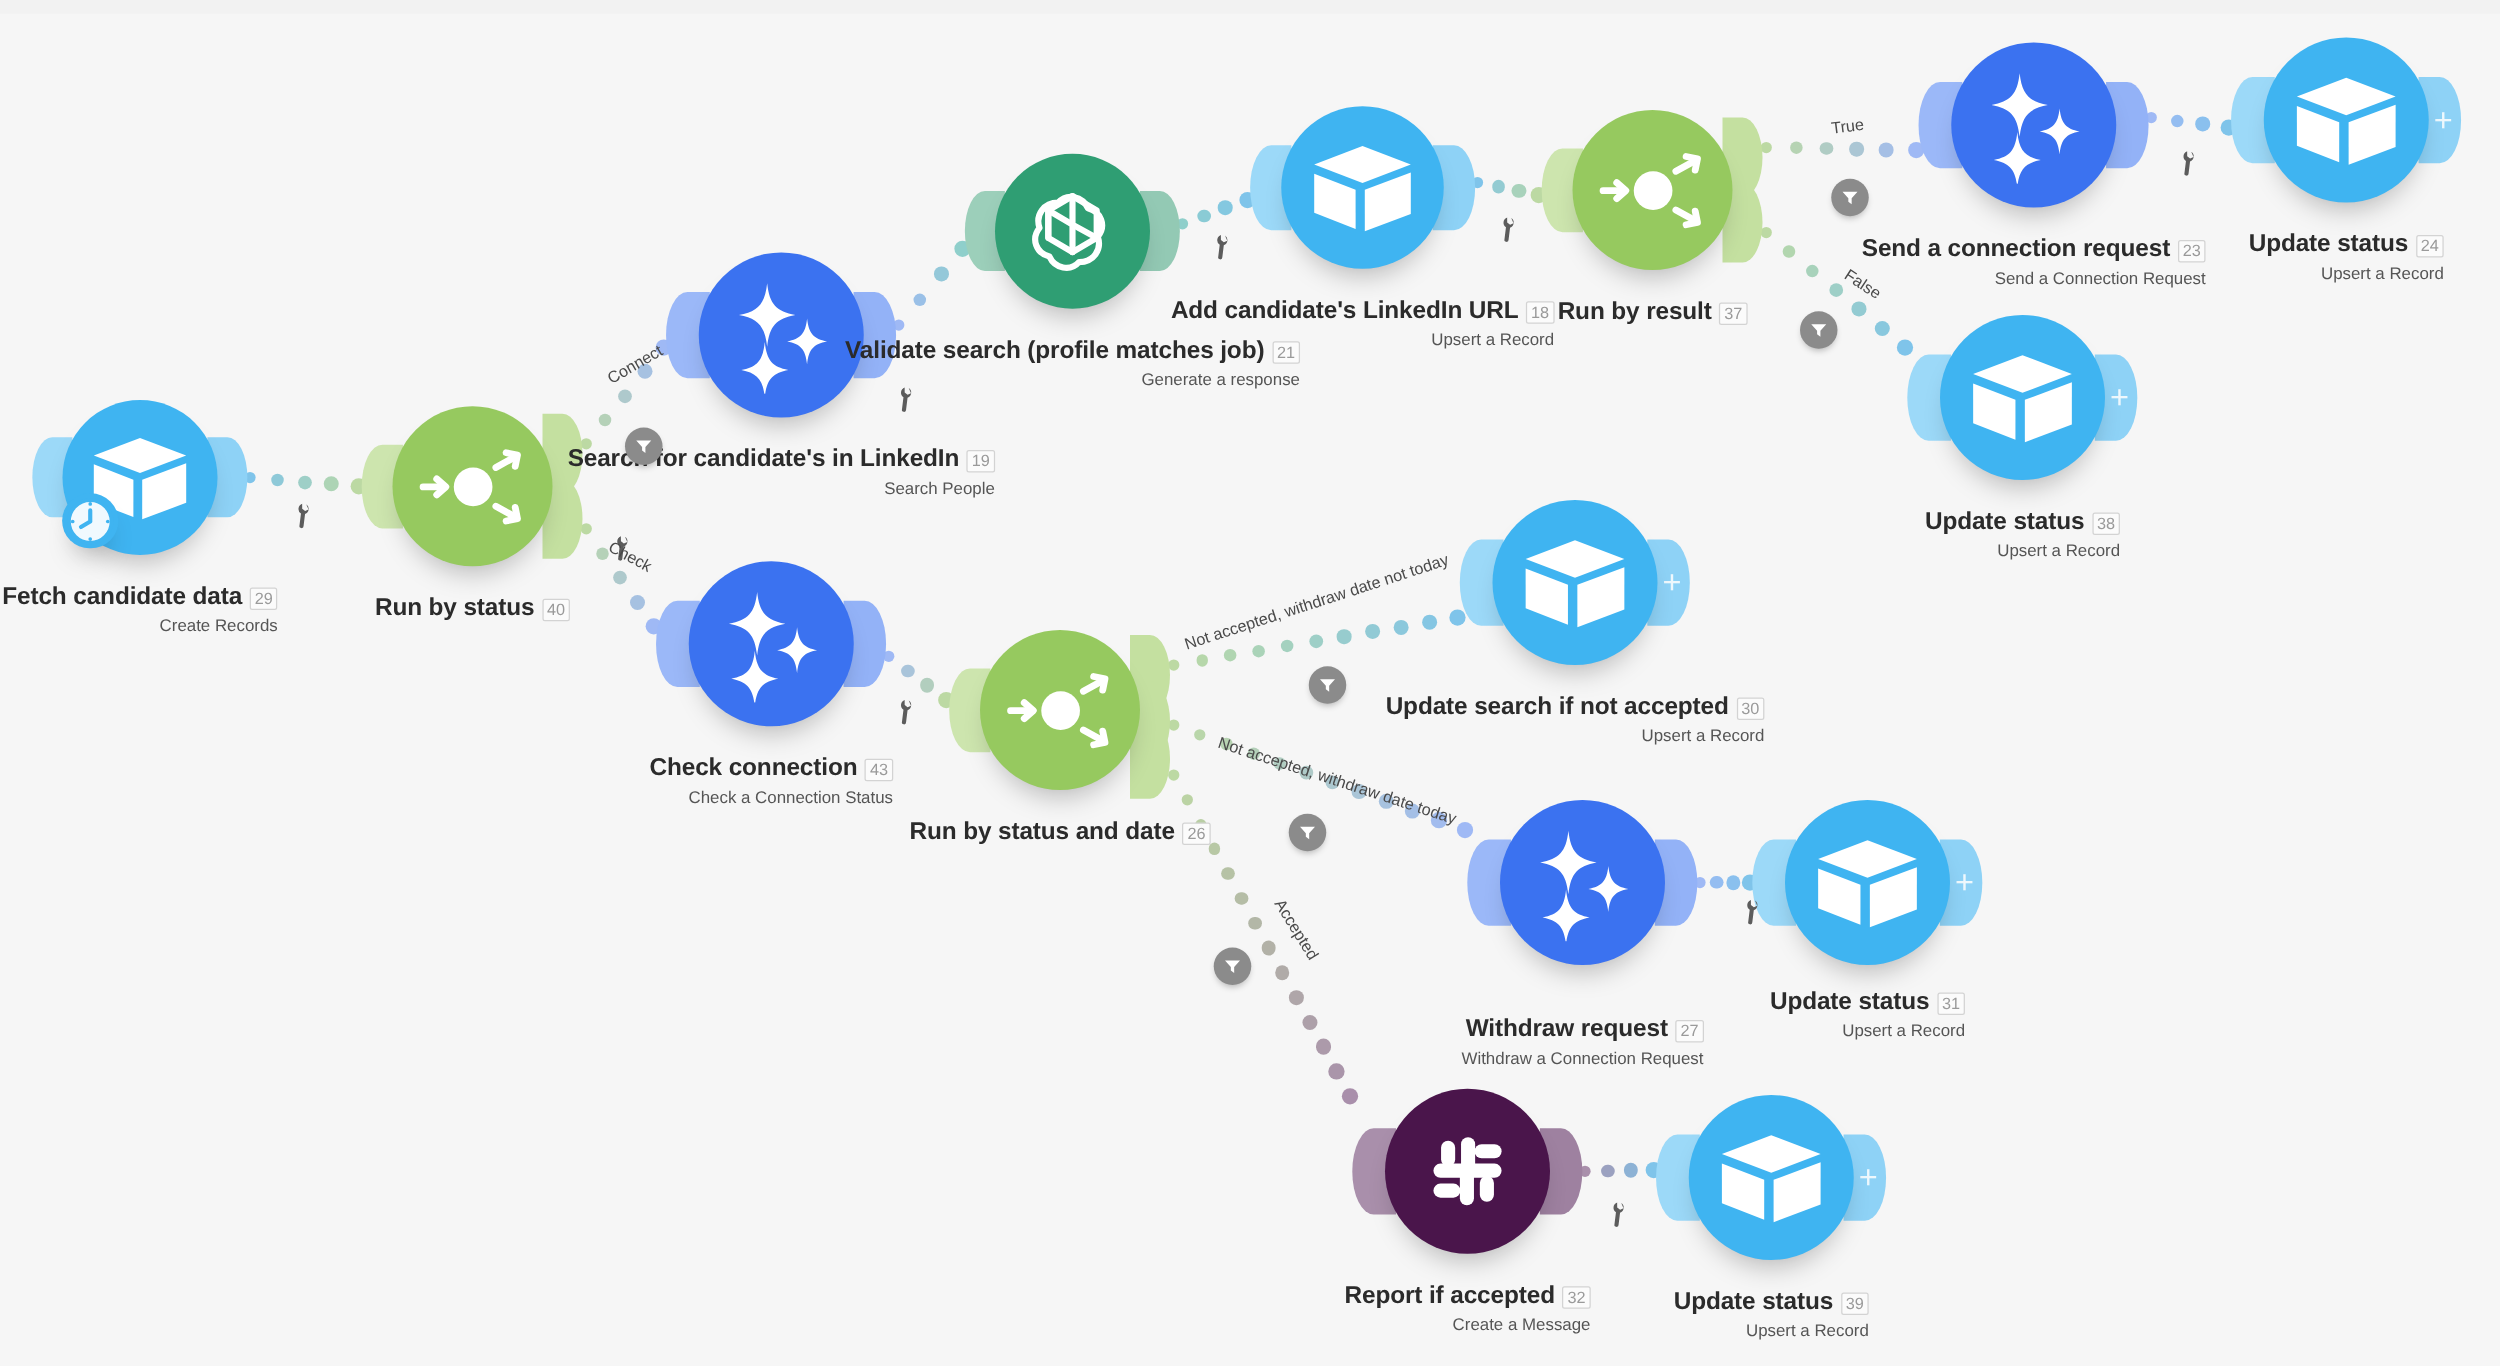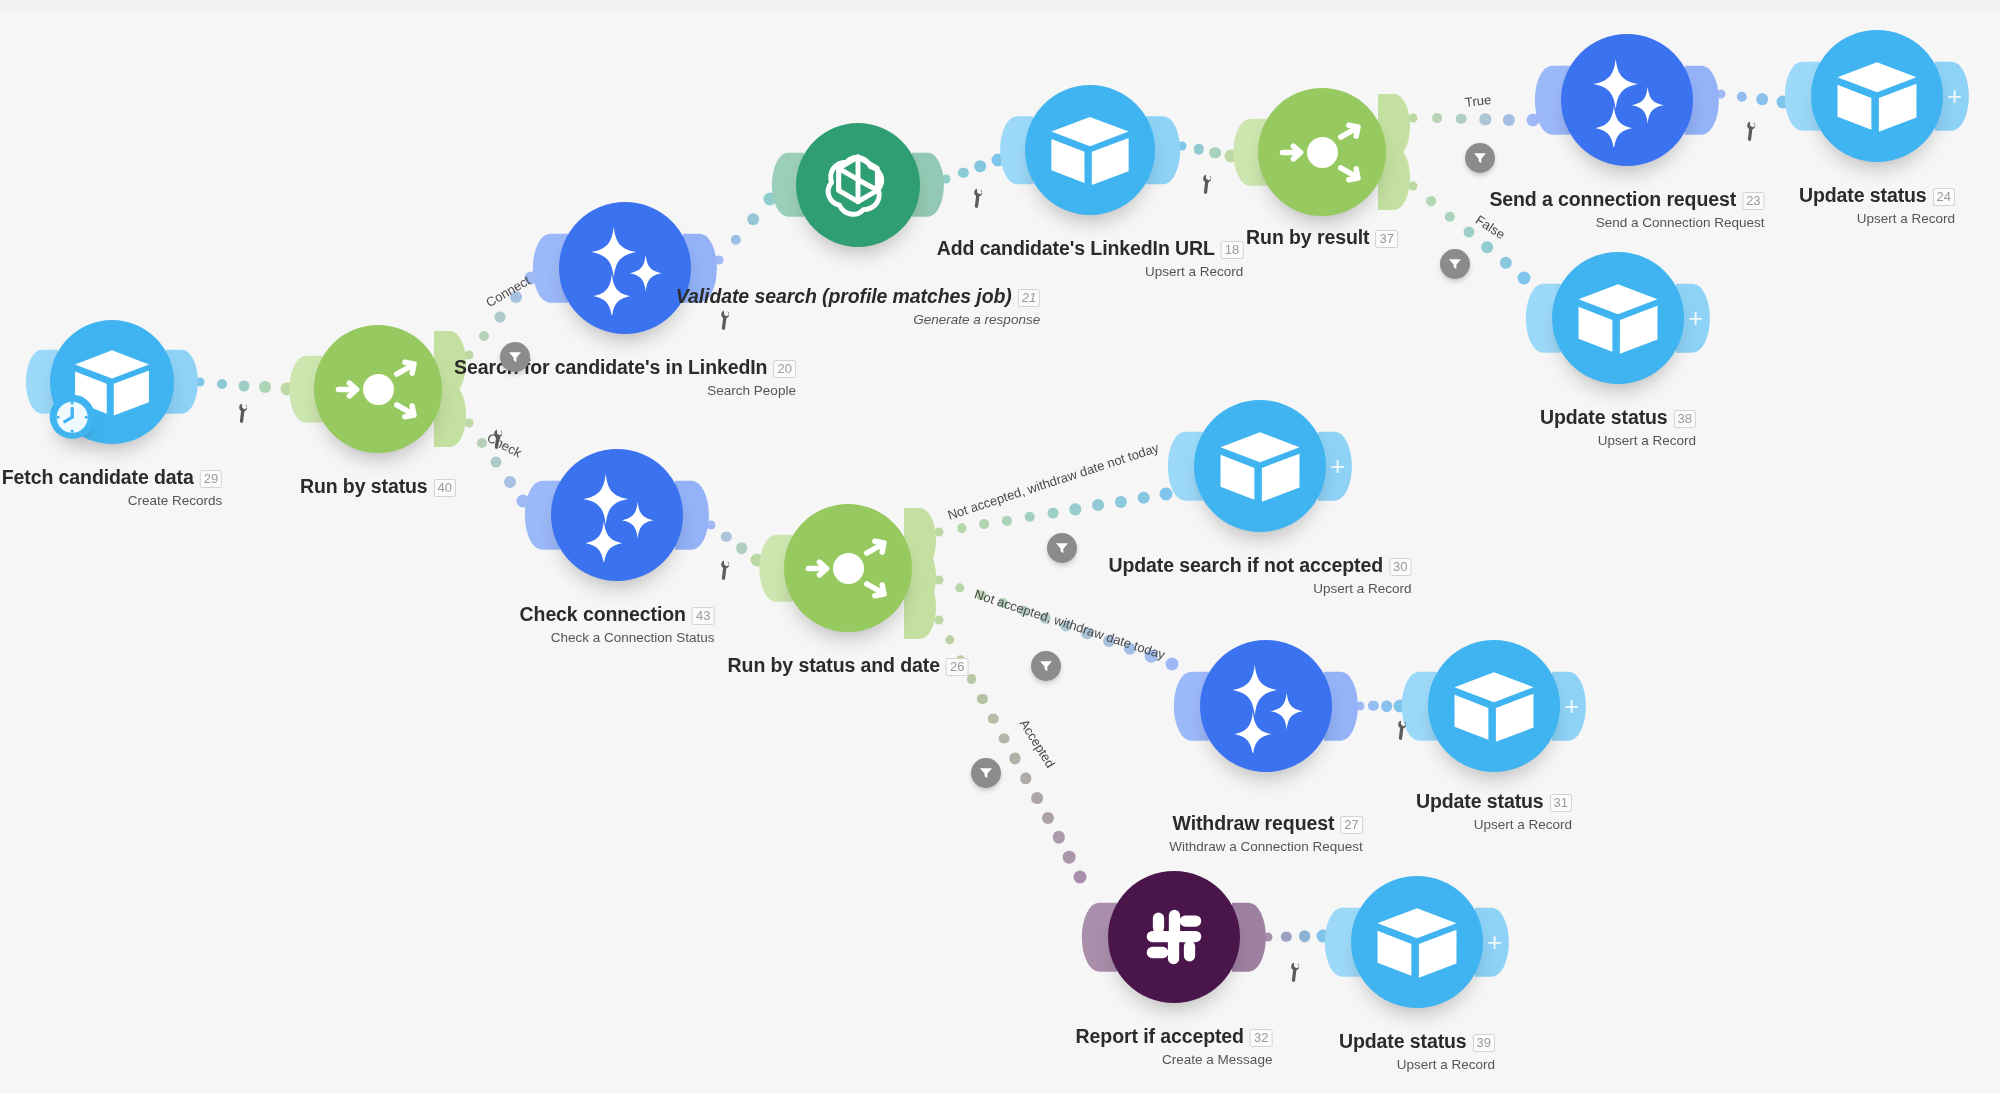--- a/index.html
+++ b/index.html
@@ -322,40 +322,40 @@
         <div class="port port-out" style="width: 34.32px; height: 68.64px; background: rgb(147, 178, 247); left: 74.58px; top: 0px;"></div>
         <div class="bubble" style="width: 132px; height: 132px; left: 0px; top: 0px; background: rgb(59, 114, 240);">
           <svg width="94" height="94" viewBox="0 0 100 100">
       <g fill="#fff">
         <path d="M38 6 C40 24 46 30 62 33 C46 36 40 42 38 60 C36 42 30 36 14 33 C30 30 36 24 38 6 Z"></path>
         <path d="M72 36 C73.4 49 77.6 53.4 89 55.5 C77.6 57.6 73.4 62 72 75 C70.6 62 66.4 57.6 55 55.5 C66.4 53.4 70.6 49 72 36 Z"></path>
         <path d="M36 56 C37.6 72 42.8 77.2 56 79.8 C42.8 82.4 37.6 87.6 36 103 C34.4 87.6 29.2 82.4 16 79.8 C29.2 77.2 34.4 72 36 56 Z"></path>
       </g>
     </svg>
         </div>
-        <div class="nlabel" style="left: 0px; top: 88px;"><span class="ntitle">Search for candidate's in LinkedIn</span><span class="nbadge">20</span><div class="nsub">Search People</div></div>
+        <div class="nlabel" style="left: 0px; top: 88px;"><span class="ntitle">Search for candidate's in LinkedIn</span><span class="nbadge">19</span><div class="nsub">Search People</div></div>
       </div>
       <div class="node" style="left: 858px; top: 185px;">
         <div class="port port-in" style="width: 32.24px; height: 64.48px; background: rgb(156, 207, 186); left: -70.06px; top: 0px;"></div>
         <div class="port port-out" style="width: 32.24px; height: 64.48px; background: rgb(147, 201, 180); left: 70.06px; top: 0px;"></div>
         <div class="bubble" style="width: 124px; height: 124px; left: 0px; top: 0px; background: rgb(47, 158, 115);">
           <svg width="88" height="88" viewBox="0 0 100 100">
       <g fill="none" stroke="#fff" stroke-width="5.6" stroke-linejoin="round" stroke-linecap="round">
         <path d="M50 18 L72 31 L72 56 L50 69 L28 56 L28 31 Z"></path>
         <path d="M50 18 L50 44 L72 56"></path>
         <path d="M28 31 L50 44 L50 69"></path>
         <path d="M38 25 L38 50 L60 63 L82 50 L82 25 L60 12 Z" opacity="0"></path>
         <path d="M28 31 L28 56"></path>
       </g>
       <g fill="none" stroke="#fff" stroke-width="5.6" stroke-linejoin="round" stroke-linecap="round">
         <path d="M37 24 C24 24 16 35 20 47 C12 57 17 70 29 73 C34 84 48 87 56 78 C69 78 77 67 73 55 C81 45 76 32 64 29 C59 18 45 15 37 24 Z"></path>
       </g>
     </svg>
         </div>
-        <div class="nlabel" style="left: 0px; top: 100px; font-style: italic;"><span class="ntitle">Validate search (profile matches job)</span><span class="nbadge">21</span><div class="nsub">Generate a response</div></div>
+        <div class="nlabel" style="left: 0px; top: 84px;"><span class="ntitle">Validate search (profile matches job)</span><span class="nbadge">21</span><div class="nsub">Generate a response</div></div>
       </div>
       <div class="node" style="left: 1090px; top: 150px;">
         <div class="port port-in" style="width: 33.8px; height: 67.6px; background: rgb(156, 217, 248); left: -73.45px; top: 0px;"></div>
         <div class="port port-out" style="width: 33.8px; height: 67.6px; background: rgb(142, 210, 246); left: 73.45px; top: 0px;"></div>
         <div class="bubble" style="width: 130px; height: 130px; left: 0px; top: 0px; background: rgb(63, 180, 241);">
           <svg width="92" height="92" viewBox="0 0 100 100">
       <polygon fill="#fff" points="50,14 92,30 50,46 8,30"></polygon>
       <polygon fill="#fff" points="8,38 44,52 44,86 8,72"></polygon>
       <polygon fill="#fff" points="52,52 92,37 92,73 52,88"></polygon>
     </svg>
@@ -372,21 +372,21 @@
       <g fill="none" stroke="#fff" stroke-width="6" stroke-linecap="round" stroke-linejoin="round">
         <path d="M6 50 H24"></path>
               <path d="M18 43 L26 50 L18 57"></path>
         <path d="M70 33 L88 23"></path>
               <path d="M79 20 L89 22 L87 32"></path>
         <path d="M70 67 L88 77"></path>
               <path d="M87 68 L89 78 L79 80"></path>
       </g>
     </svg>
         </div>
-        <div class="nlabel" style="left: 0px; top: 74px;"><span class="ntitle">Run by result</span><span class="nbadge">37</span></div>
+        <div class="nlabel" style="left: 0px; top: 86px;"><span class="ntitle">Run by result</span><span class="nbadge">37</span></div>
       </div>
       <div class="node" style="left: 1627px; top: 100px;">
         <div class="port port-in" style="width: 34.32px; height: 68.64px; background: rgb(155, 184, 248); left: -74.58px; top: 0px;"></div>
         <div class="port port-out" style="width: 34.32px; height: 68.64px; background: rgb(147, 178, 247); left: 74.58px; top: 0px;"></div>
         <div class="bubble" style="width: 132px; height: 132px; left: 0px; top: 0px; background: rgb(59, 114, 240);">
           <svg width="94" height="94" viewBox="0 0 100 100">
       <g fill="#fff">
         <path d="M38 6 C40 24 46 30 62 33 C46 36 40 42 38 60 C36 42 30 36 14 33 C30 30 36 24 38 6 Z"></path>
         <path d="M72 36 C73.4 49 77.6 53.4 89 55.5 C77.6 57.6 73.4 62 72 75 C70.6 62 66.4 57.6 55 55.5 C66.4 53.4 70.6 49 72 36 Z"></path>
         <path d="M36 56 C37.6 72 42.8 77.2 56 79.8 C42.8 82.4 37.6 87.6 36 103 C34.4 87.6 29.2 82.4 16 79.8 C29.2 77.2 34.4 72 36 56 Z"></path>

